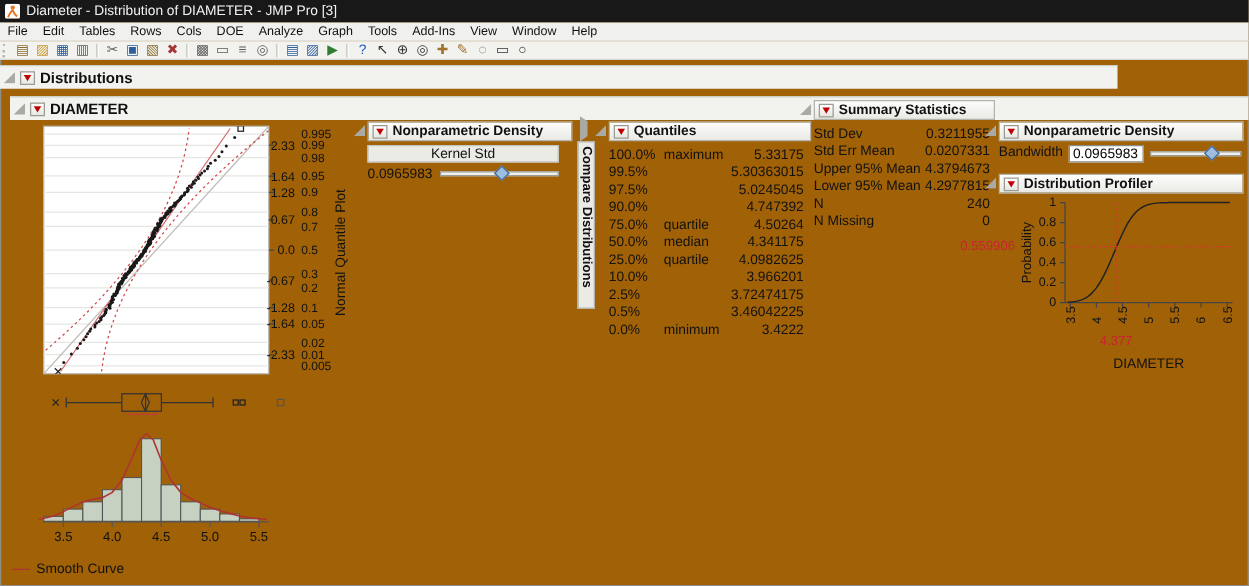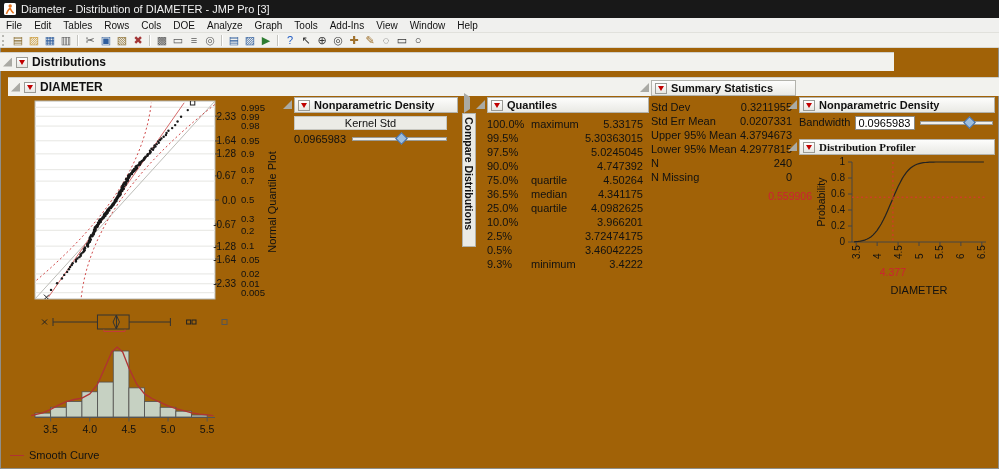--- a/index.html
+++ b/index.html
@@ -67,21 +67,21 @@
   .qc3{flex:1;text-align:right;padding-right:2px;}
   .sl{flex:1;}
   .sv{text-align:right;padding-right:2px;}
 
   #np2{left:788px;top:97px;width:208px;}
   #np2 .phdr{width:196px;}
   .np2-row{margin:3px 0 0 11px;width:194px;display:flex;gap:5px;}
   .np2-row input{width:60px;height:14px;border:1px solid #8b8b85;font:11px "Liberation Sans",sans-serif;
                  padding:0 2px;box-sizing:border-box;background:#fff;}
   #profiler{left:788px;top:139px;width:208px;}
-  #profiler .phdr{width:196px;font-family:Liberation Serif, serif;}
+  #profiler .phdr{width:196px;}
 
   #qq-svg{position:absolute;left:8px;top:97px;}
   #box-svg{position:absolute;left:8px;top:307px;}
   #hist-svg{position:absolute;left:8px;top:337px;}
   #prof-svg{position:absolute;left:768px;top:156px;}
   #legend{position:absolute;left:10px;top:449px;display:flex;align-items:center;gap:5px;font-size:11px;}
   .legend-line{width:14px;height:0;border-top:1.5px solid #b03333;}
   svg text{font-family:"Liberation Sans",sans-serif;}
 </style>
 </head>
@@ -560,21 +560,21 @@
           <span class="qc1">90.0%</span>
           <span class="qc2"></span>
           <span class="qc3">4.747392</span>
         </div>
         <div class="qrow">
           <span class="qc1">75.0%</span>
           <span class="qc2">quartile</span>
           <span class="qc3">4.50264</span>
         </div>
         <div class="qrow">
-          <span class="qc1">36.5%</span>
+          <span class="qc1">50.0%</span>
           <span class="qc2">median</span>
           <span class="qc3">4.341175</span>
         </div>
         <div class="qrow">
           <span class="qc1">25.0%</span>
           <span class="qc2">quartile</span>
           <span class="qc3">4.0982625</span>
         </div>
         <div class="qrow">
           <span class="qc1">10.0%</span>
@@ -585,21 +585,21 @@
           <span class="qc1">2.5%</span>
           <span class="qc2"></span>
           <span class="qc3">3.72474175</span>
         </div>
         <div class="qrow">
           <span class="qc1">0.5%</span>
           <span class="qc2"></span>
           <span class="qc3">3.46042225</span>
         </div>
         <div class="qrow">
-          <span class="qc1">9.3%</span>
+          <span class="qc1">0.0%</span>
           <span class="qc2">minimum</span>
           <span class="qc3">3.4222</span>
         </div>
       </div>
   </div>
 
   <div class="panel" id="summary">
     <div class="prow">
       <span class="disc"></span>
       <div class="phdr">

